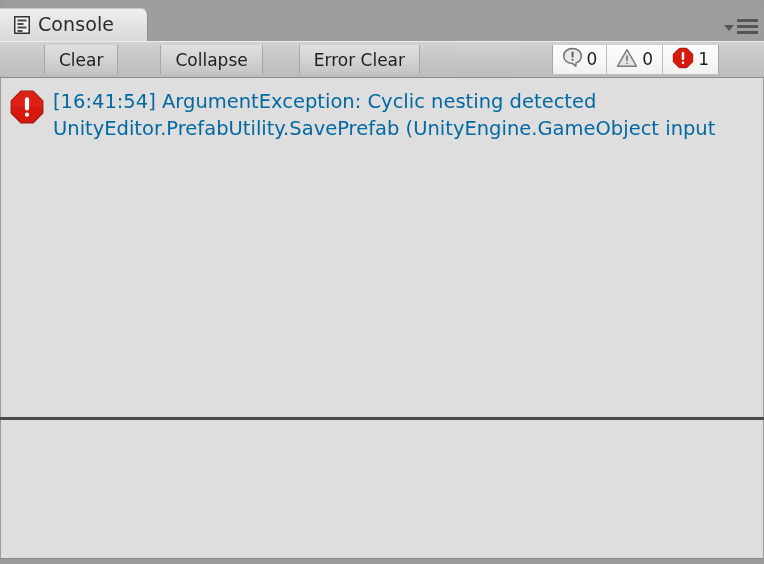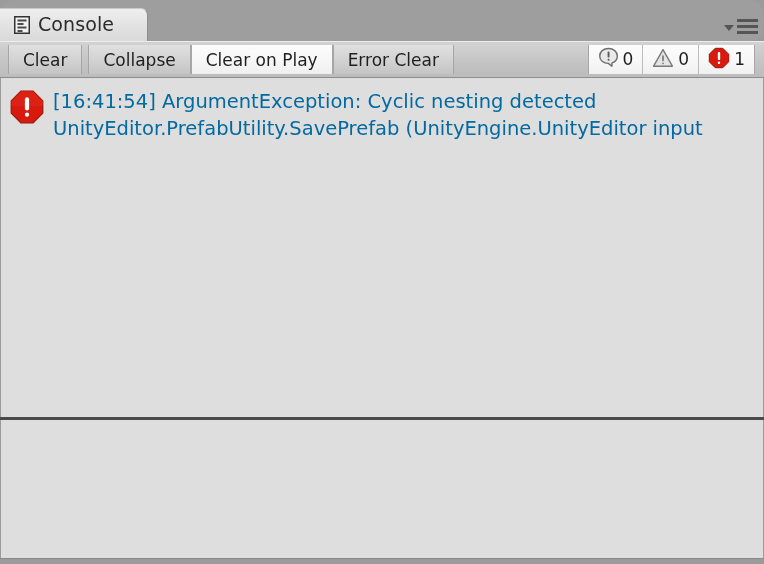--- a/index.html
+++ b/index.html
@@ -101,20 +101,21 @@
     top: 41px;
     width: 764px;
     height: 37px;
     background: linear-gradient(to bottom, #d2d2d2 0%, #c6c6c6 50%, #bcbcbc 100%);
     border-top: 1px solid #ededed;
     border-bottom: 1px solid #8d8d8d;
     box-sizing: border-box;
     display: flex;
     align-items: stretch;
     padding: 3px 0 3px 0;
+    gap: 36px;
   }
 
   .tb-gap { width: 8px; flex: 0 0 auto; }
 
   .tb-btn {
     position: relative;
     flex: 0 0 auto;
     display: flex;
     align-items: center;
     justify-content: center;
@@ -286,23 +287,20 @@
     <div class="tb-gap"></div>
 
     <div class="tb-btn">
       <span>Clear</span>
     </div>
 
     <div class="tb-btn sep-left">
       <span>Collapse</span>
     </div>
 
-    <div class="tb-btn active">
-      <span>Clear on Play</span>
-    </div>
 
     <div class="tb-btn">
       <span>Error Clear</span>
     </div>
 
 
     <div class="tb-spacer"></div>
 
     <div class="tb-counts">
 
@@ -350,21 +348,21 @@
       <span class="msg-icon">
         <svg width="36" height="36" viewBox="0 0 36 36" xmlns="http://www.w3.org/2000/svg">
           <path d="M11.8 2.2 L24.2 2.2 L33.8 11.8 L33.8 24.2 L24.2 33.8 L11.8 33.8 L2.2 24.2 L2.2 11.8 Z" fill="#d81a0e" stroke="#9d1308" stroke-width="1.2" stroke-linejoin="round"></path>
           <path d="M11.8 2.2 L24.2 2.2 L33.8 11.8 L33.8 17 L2.2 17 L2.2 11.8 Z" fill="#e0291c" opacity="0.55"></path>
           <rect x="15.9" y="8.3" width="4.2" height="13.2" rx="2.1" fill="#ffffff"></rect>
           <rect x="15.9" y="23.6" width="4.2" height="4.2" rx="2.1" fill="#ffffff"></rect>
         </svg>
       </span>
       <span class="msg-text">
         <span class="line">[16:41:54] ArgumentException: Cyclic nesting detected</span>
-        <span class="line">UnityEditor.PrefabUtility.SavePrefab (UnityEngine.UnityEditor input</span>
+        <span class="line">UnityEditor.PrefabUtility.SavePrefab (UnityEngine.GameObject input</span>
       </span>
     </div>
 
   </div>
 
   <div class="splitter"></div>
 
   <div class="detail-pane">
     <span></span>
   </div>

